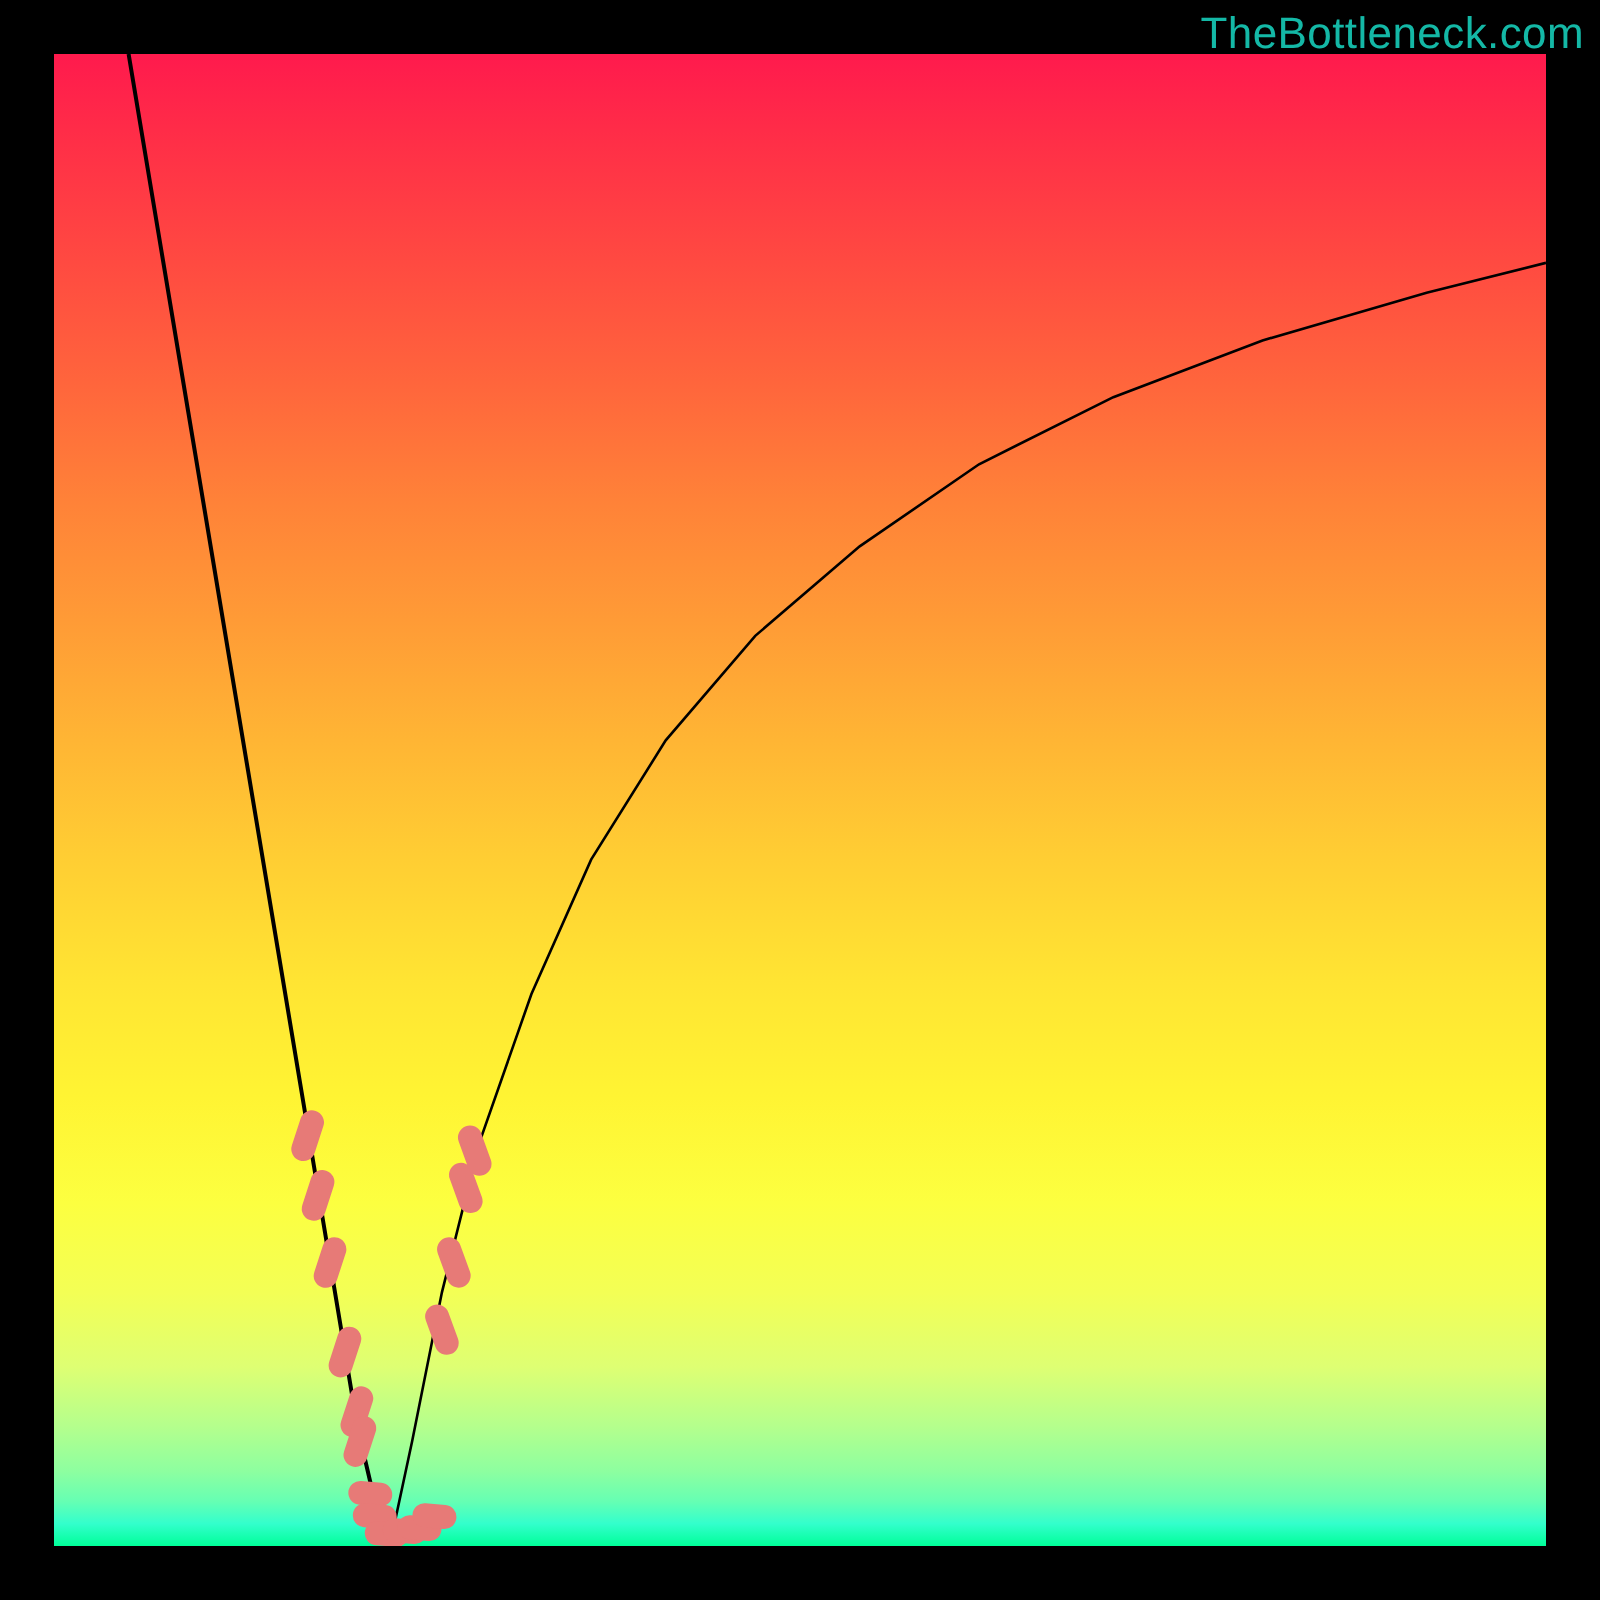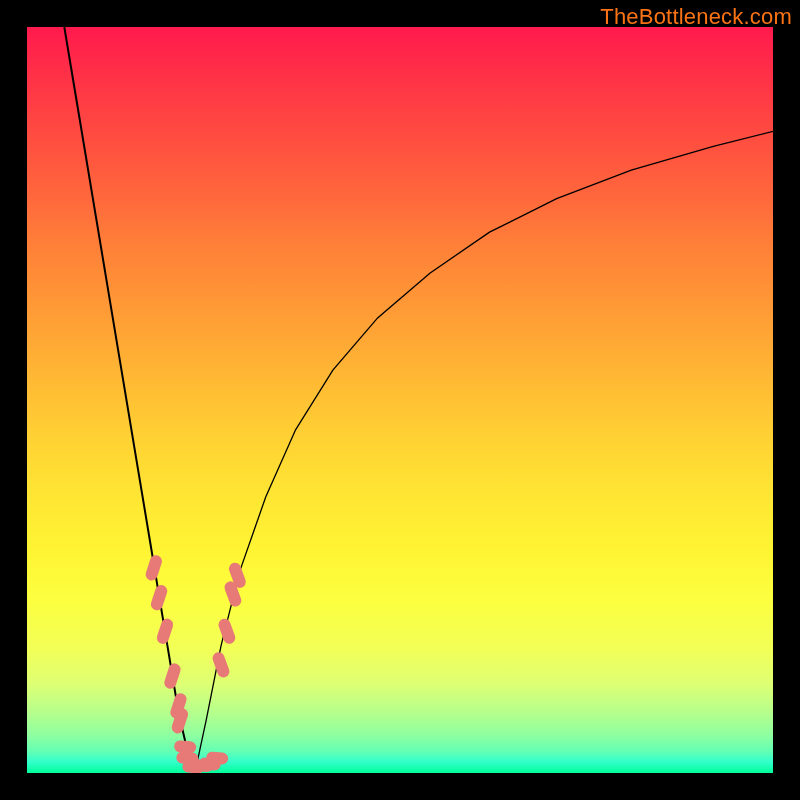--- a/index.html
+++ b/index.html
@@ -46,21 +46,21 @@
       #8dffa0 95%,
       #66ffb3 97%,
       #33ffcc 98.5%,
       #00ff99 100%
     );
   }
   .watermark {
     position: absolute;
     top: 4px;
     right: 8px;
-    color: #f97316;
+    color: #14b8a6;
     font-size: 22px;
     font-weight: 500;
     letter-spacing: 0.2px;
     user-select: none;
   }
   svg.curves {
     position: absolute;
     inset: 0;
   }
   .curve {

